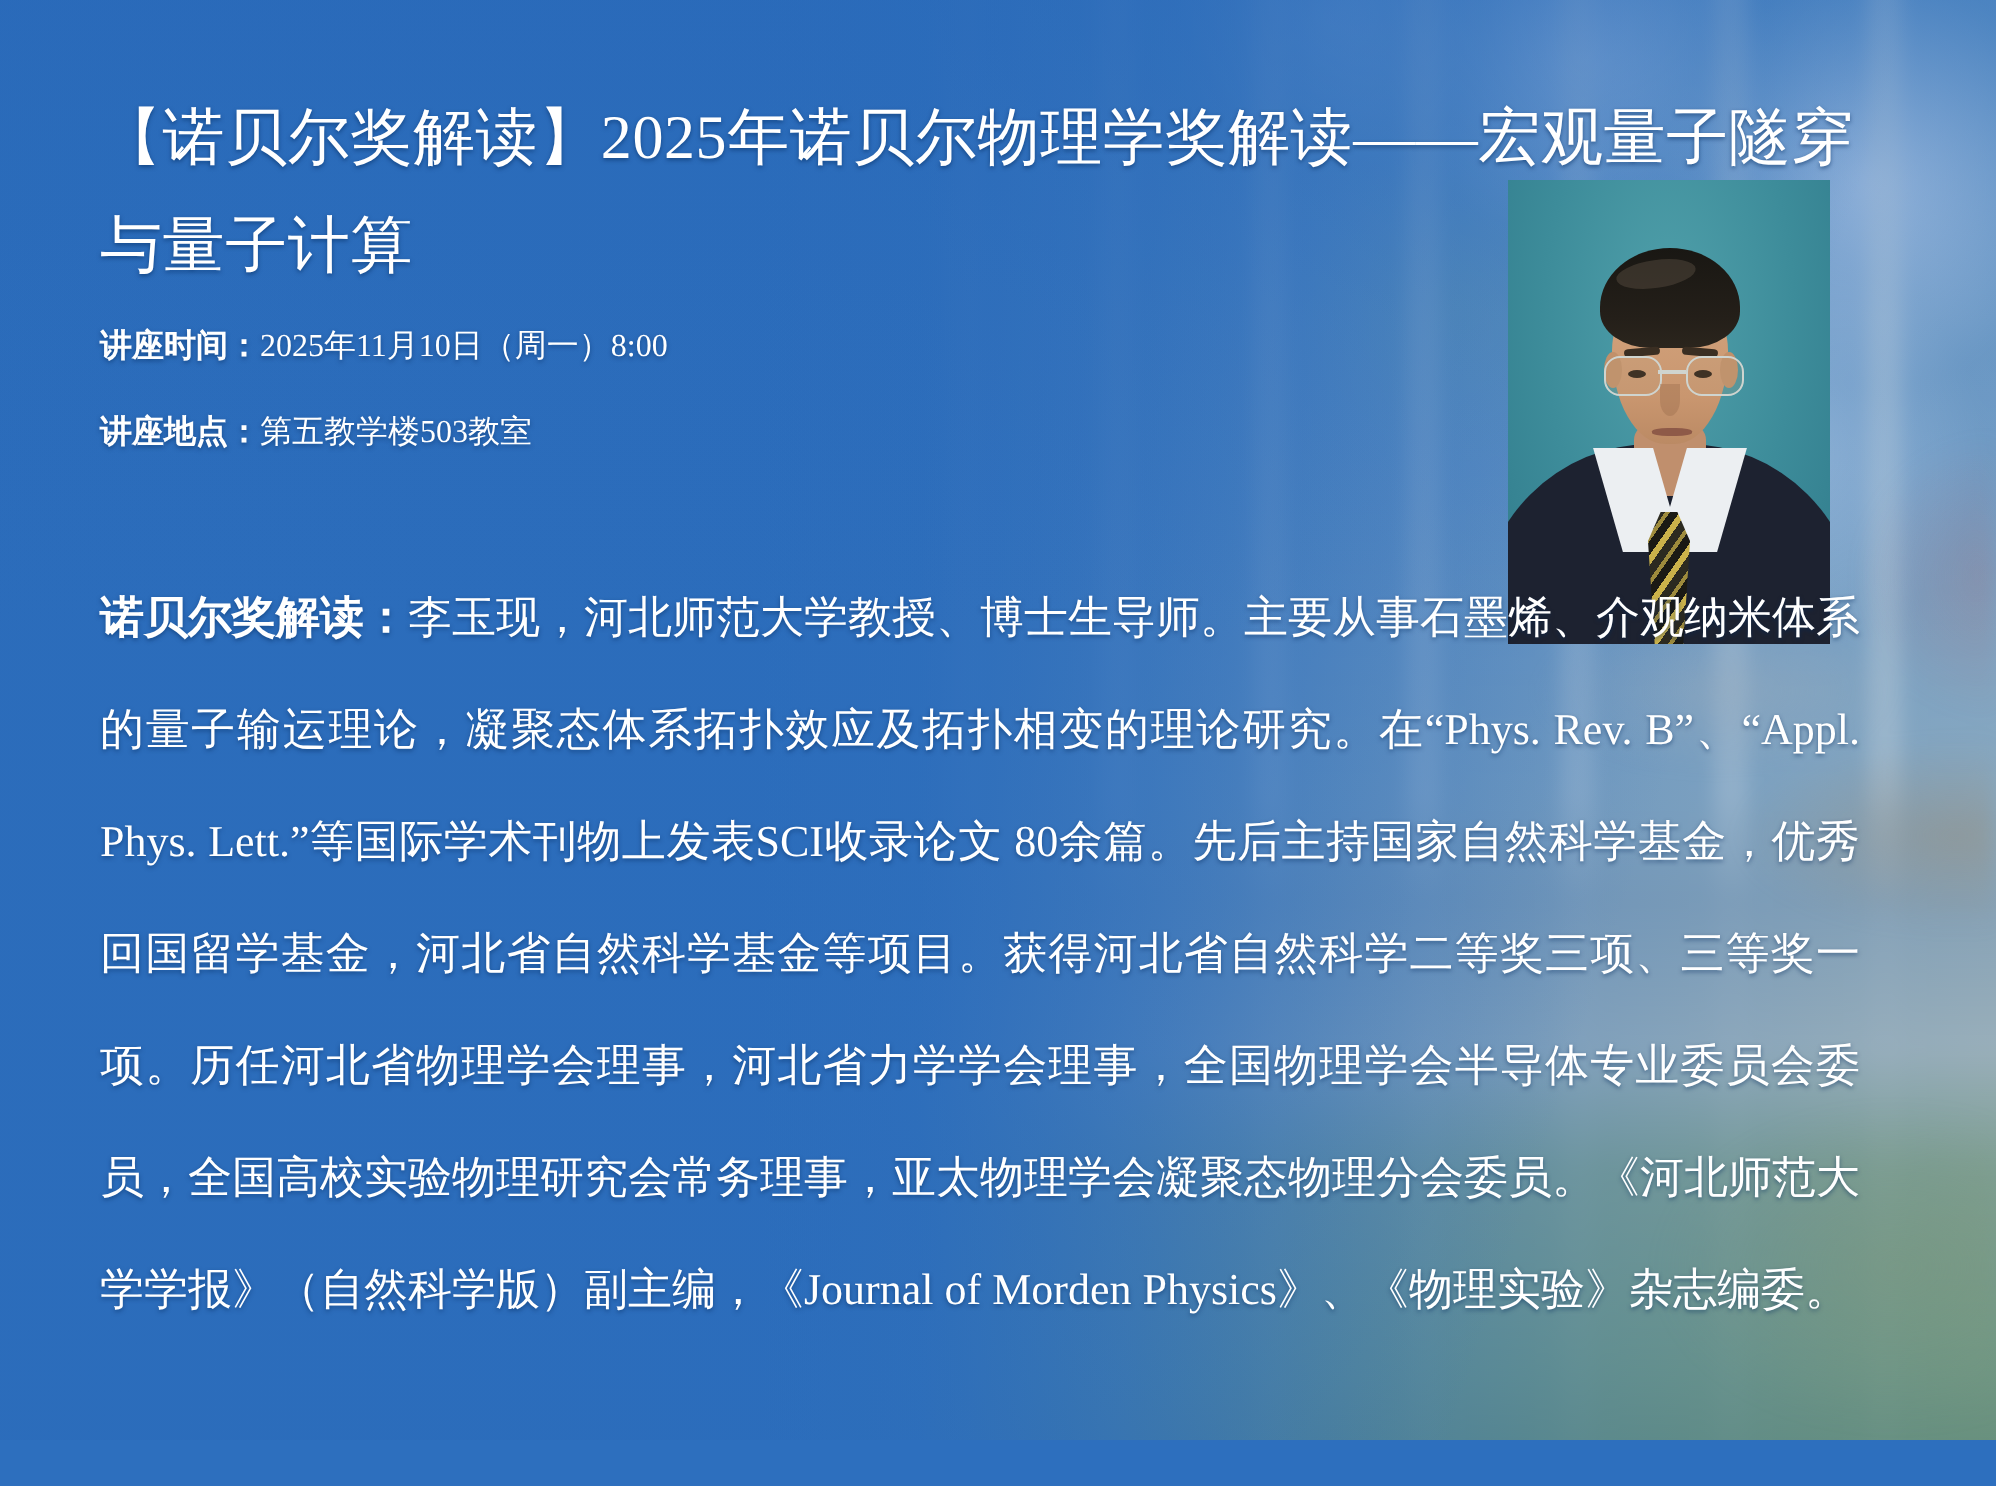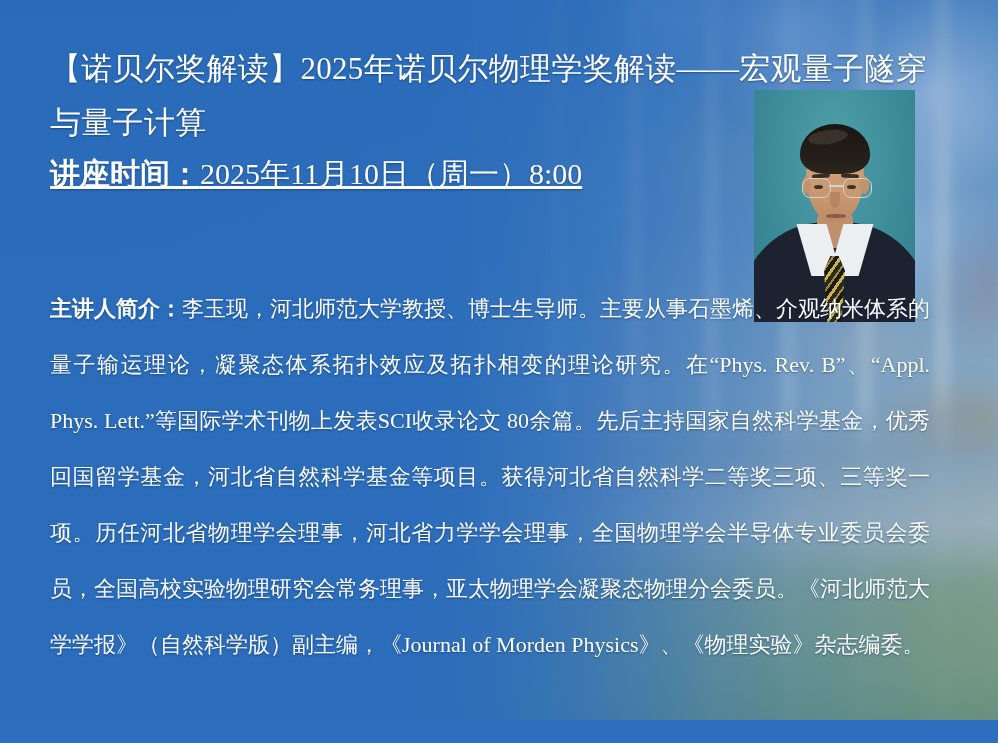--- a/index.html
+++ b/index.html
@@ -209,25 +209,24 @@
     font-size: 31px;
     line-height: 54px;
     font-weight: 400;
     letter-spacing: 0.3px;
     text-shadow: 0 1px 2px rgba(0,40,90,0.55);
   }
   .meta {
     position: absolute;
     left: 50px;
     color: #ffffff;
-    font-size: 30px;
+    font-size: 16px;
     line-height: 43px;
     text-shadow: 0 1px 2px rgba(0,40,90,0.5);
     white-space: nowrap;
-    text-decoration: underline;
   }
   .meta .lbl { font-weight: 700; }
   .meta-1 { top: 152px; }
   .meta-2 { top: 195px; }
   .meta-3 { top: 238px; }
 
   .bio {
     position: absolute;
     left: 50px; top: 281px;
     width: 880px;
@@ -276,20 +275,23 @@
   </div>
 
   <div class="content">
 
     <div class="title">【诺贝尔奖解读】2025年诺贝尔物理学奖解读——宏观量子隧穿与量子计算</div>
 
     <div class="meta meta-1">
       <span class="lbl">讲座时间：</span><span>2025年11月10日（周一）8:00</span>
     </div>
 
+    <div class="meta meta-2">
+      <span class="lbl">讲座地点：</span><span>第五教学楼503教室</span>
+    </div>
 
 
     <div class="bio">
-      <span class="lbl">主讲人简介：</span><span>李玉现，河北师范大学教授、博士生导师。主要从事石墨烯、介观纳米体系的量子输运理论，凝聚态体系拓扑效应及拓扑相变的理论研究。在“Phys. Rev. B”、“Appl. Phys. Lett.”等国际学术刊物上发表SCI收录论文 80余篇。先后主持国家自然科学基金，优秀回国留学基金，河北省自然科学基金等项目。获得河北省自然科学二等奖三项、三等奖一项。历任河北省物理学会理事，河北省力学学会理事，全国物理学会半导体专业委员会委员，全国高校实验物理研究会常务理事，亚太物理学会凝聚态物理分会委员。《河北师范大学学报》（自然科学版）副主编，《Journal of Morden Physics》、《物理实验》杂志编委。</span>
+      <span class="lbl">诺贝尔奖解读：</span><span>李玉现，河北师范大学教授、博士生导师。主要从事石墨烯、介观纳米体系的量子输运理论，凝聚态体系拓扑效应及拓扑相变的理论研究。在“Phys. Rev. B”、“Appl. Phys. Lett.”等国际学术刊物上发表SCI收录论文 80余篇。先后主持国家自然科学基金，优秀回国留学基金，河北省自然科学基金等项目。获得河北省自然科学二等奖三项、三等奖一项。历任河北省物理学会理事，河北省力学学会理事，全国物理学会半导体专业委员会委员，全国高校实验物理研究会常务理事，亚太物理学会凝聚态物理分会委员。《河北师范大学学报》（自然科学版）副主编，《Journal of Morden Physics》、《物理实验》杂志编委。</span>
     </div>
 
   </div>
 </div>
 
 </body></html>

